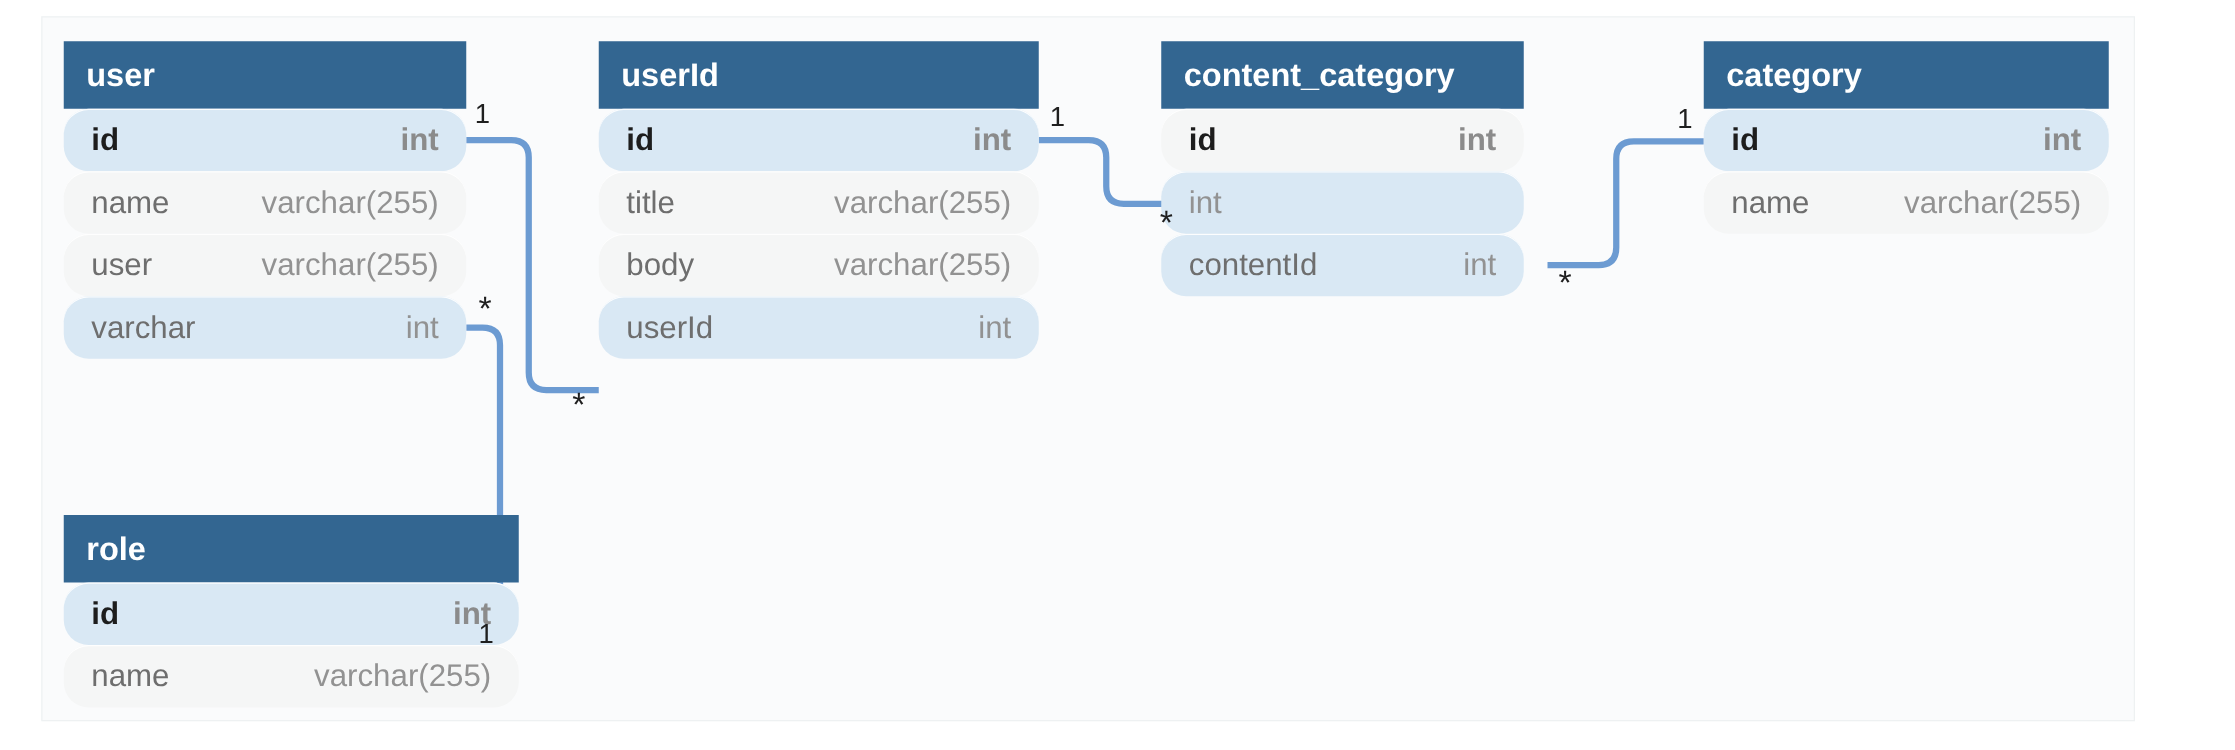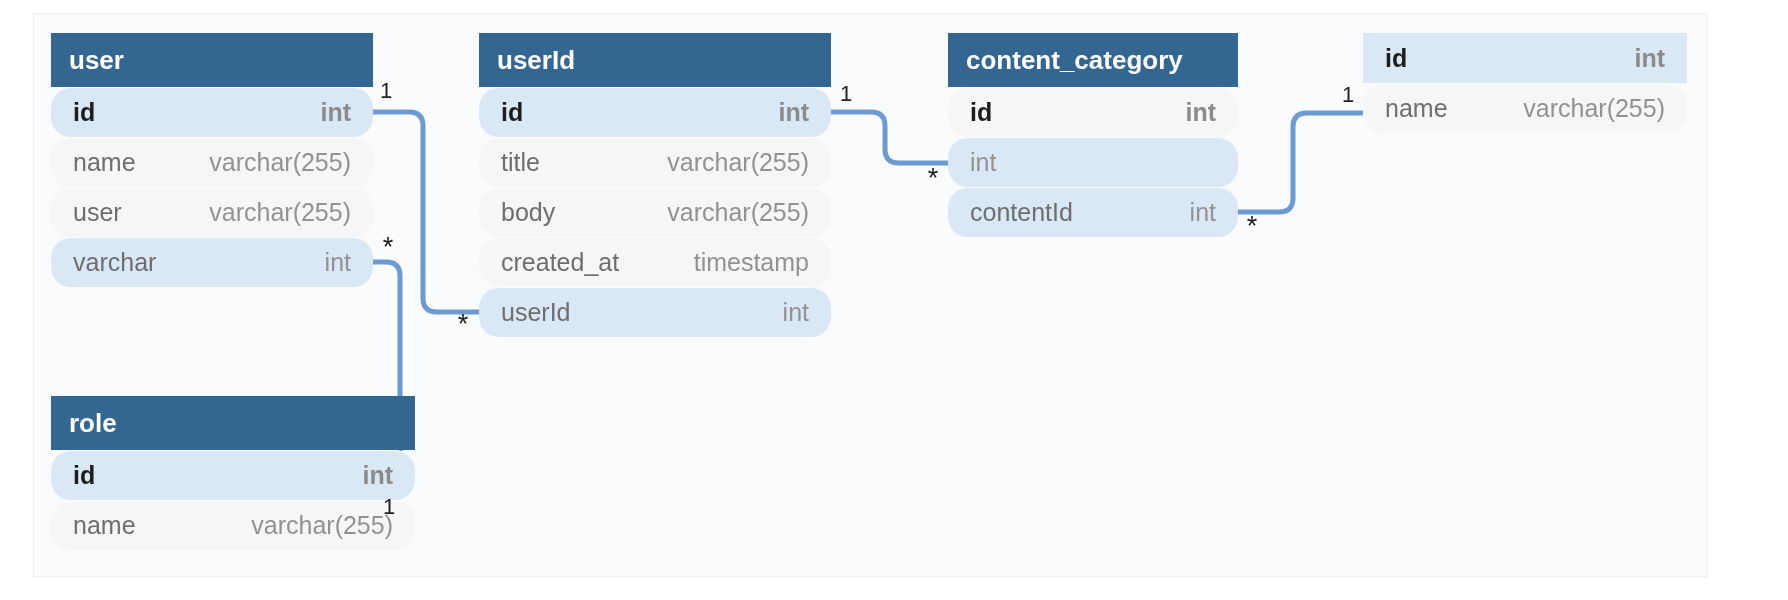--- a/index.html
+++ b/index.html
@@ -22,23 +22,23 @@
        padding:0 22px;background:var(--row);font-size:25px;}
   .row:not(:first-of-type){box-shadow:inset 0 1px 0 rgba(255,255,255,0.9);border-radius:20px;}
   .row.hl{background:var(--rowhl);}
   .cname{color:#6e6e6e;}
   .ctype{color:#929292;}
   .row.key .cname{color:#1d1d1d;font-weight:700;}
   .row.key .ctype{color:#8b8b8b;font-weight:700;}
 
   .t-user{left:51px;top:33px;width:322px;}
   .t-content{left:479px;top:33px;width:352px;}
-  .t-content-category{left:948px;top:33px;width:290px;}
+  .t-content-category{left:929px;top:33px;width:290px;}
   .t-category{left:1363px;top:33px;width:324px;}
-  .t-role{left:51px;top:396px;width:364px;}
+  .t-role{left:51px;top:412px;width:364px;}
 
   .card{position:absolute;transform:translateX(-50%);color:#1f1f1f;
         font-size:22px;line-height:22px;}
   .card.star{font-size:27px;line-height:27px;}
   .c-r0f{left:386px;top:80px;}   .c-r0t{left:463px;top:311px;}
   .c-r1f{left:846px;top:83px;}   .c-r1t{left:933px;top:165px;}
   .c-r2f{left:1252px;top:213px;} .c-r2t{left:1348px;top:84px;}
   .c-r3f{left:388px;top:234px;}  .c-r3t{left:389px;top:496px;}
 </style>
 </head>
@@ -84,24 +84,20 @@
     <span class="ctype">int</span>
   </div>
   <div class="row">
     <span class="cname">title</span>
     <span class="ctype">varchar(255)</span>
   </div>
   <div class="row">
     <span class="cname">body</span>
     <span class="ctype">varchar(255)</span>
   </div>
-  <div class="row">
-    <span class="cname">created_at</span>
-    <span class="ctype">timestamp</span>
-  </div>
   <div class="row hl">
     <span class="cname">userId</span>
     <span class="ctype">int</span>
   </div>
 </div>
 
 <div class="table t-content-category">
   <div class="thead">
     <span>content_category</span>
   </div>
@@ -112,20 +108,23 @@
   <div class="row hl">
     <span class="ctype">int</span>
   </div>
   <div class="row hl">
     <span class="cname">contentId</span>
     <span class="ctype">int</span>
   </div>
 </div>
 
 <div class="table t-category">
+  <div class="thead">
+    <span>category</span>
+  </div>
   <div class="row hl key">
     <span class="cname">id</span>
     <span class="ctype">int</span>
   </div>
   <div class="row">
     <span class="cname">name</span>
     <span class="ctype">varchar(255)</span>
   </div>
 </div>
 

